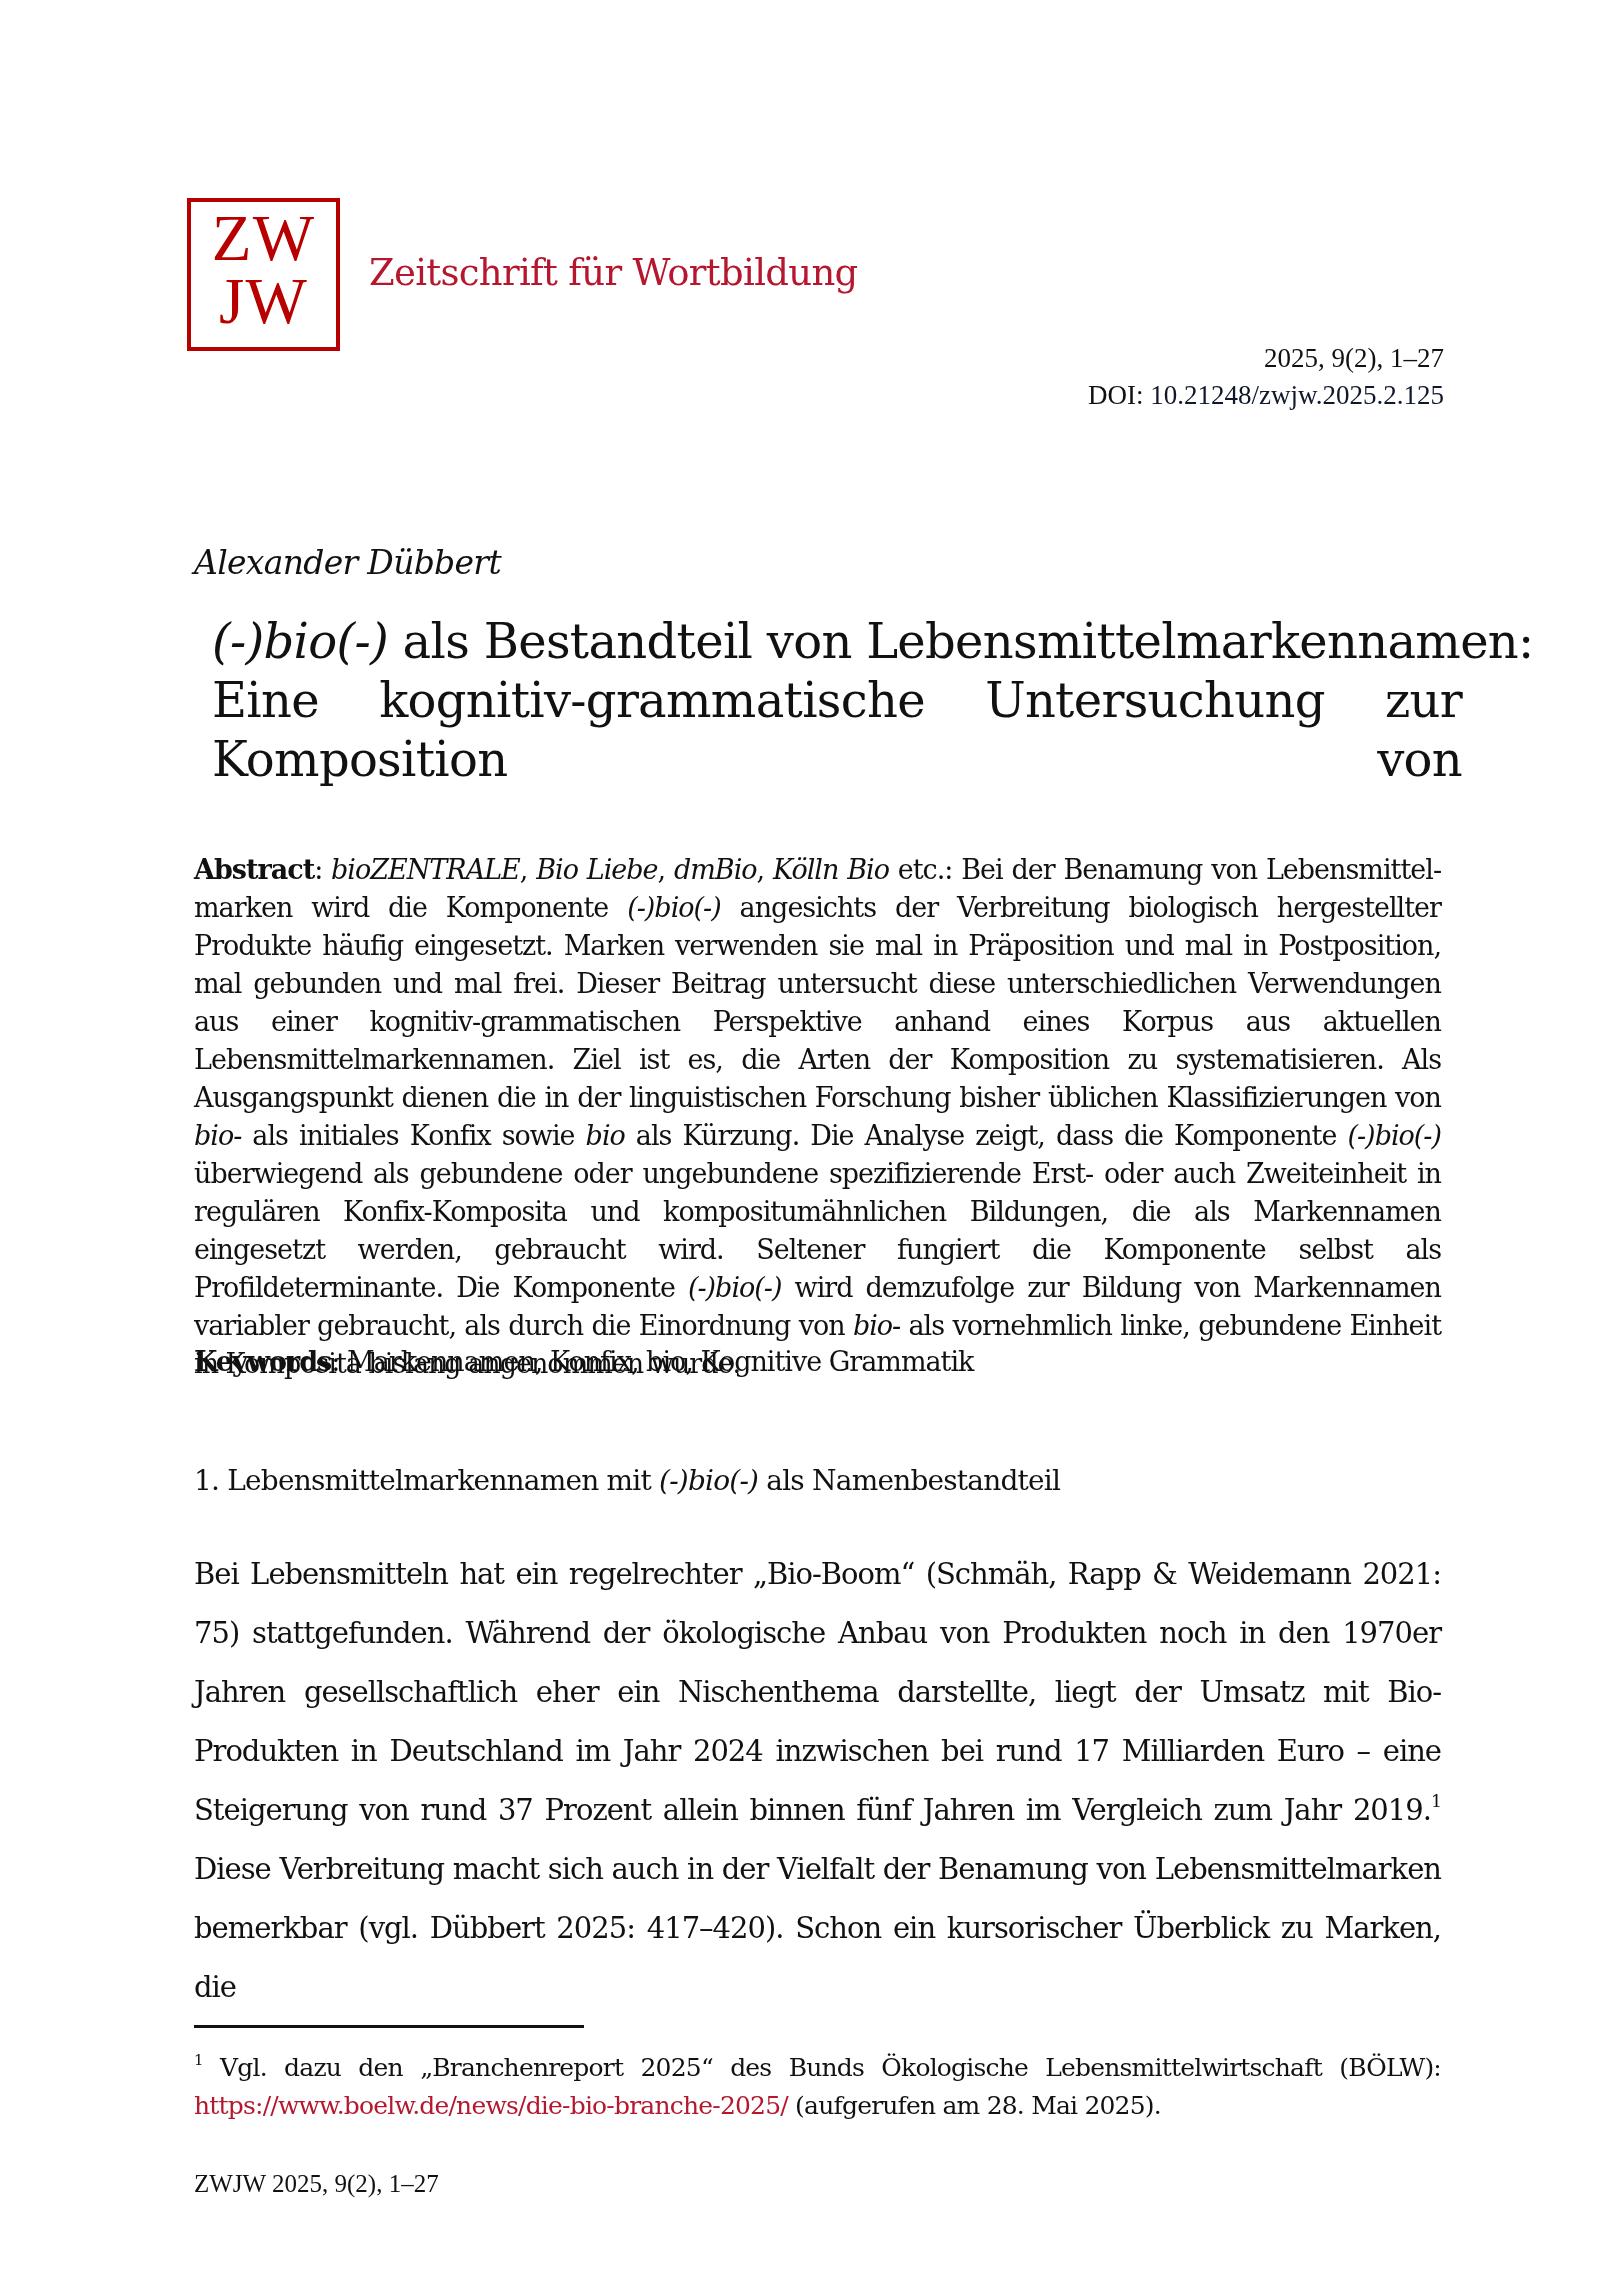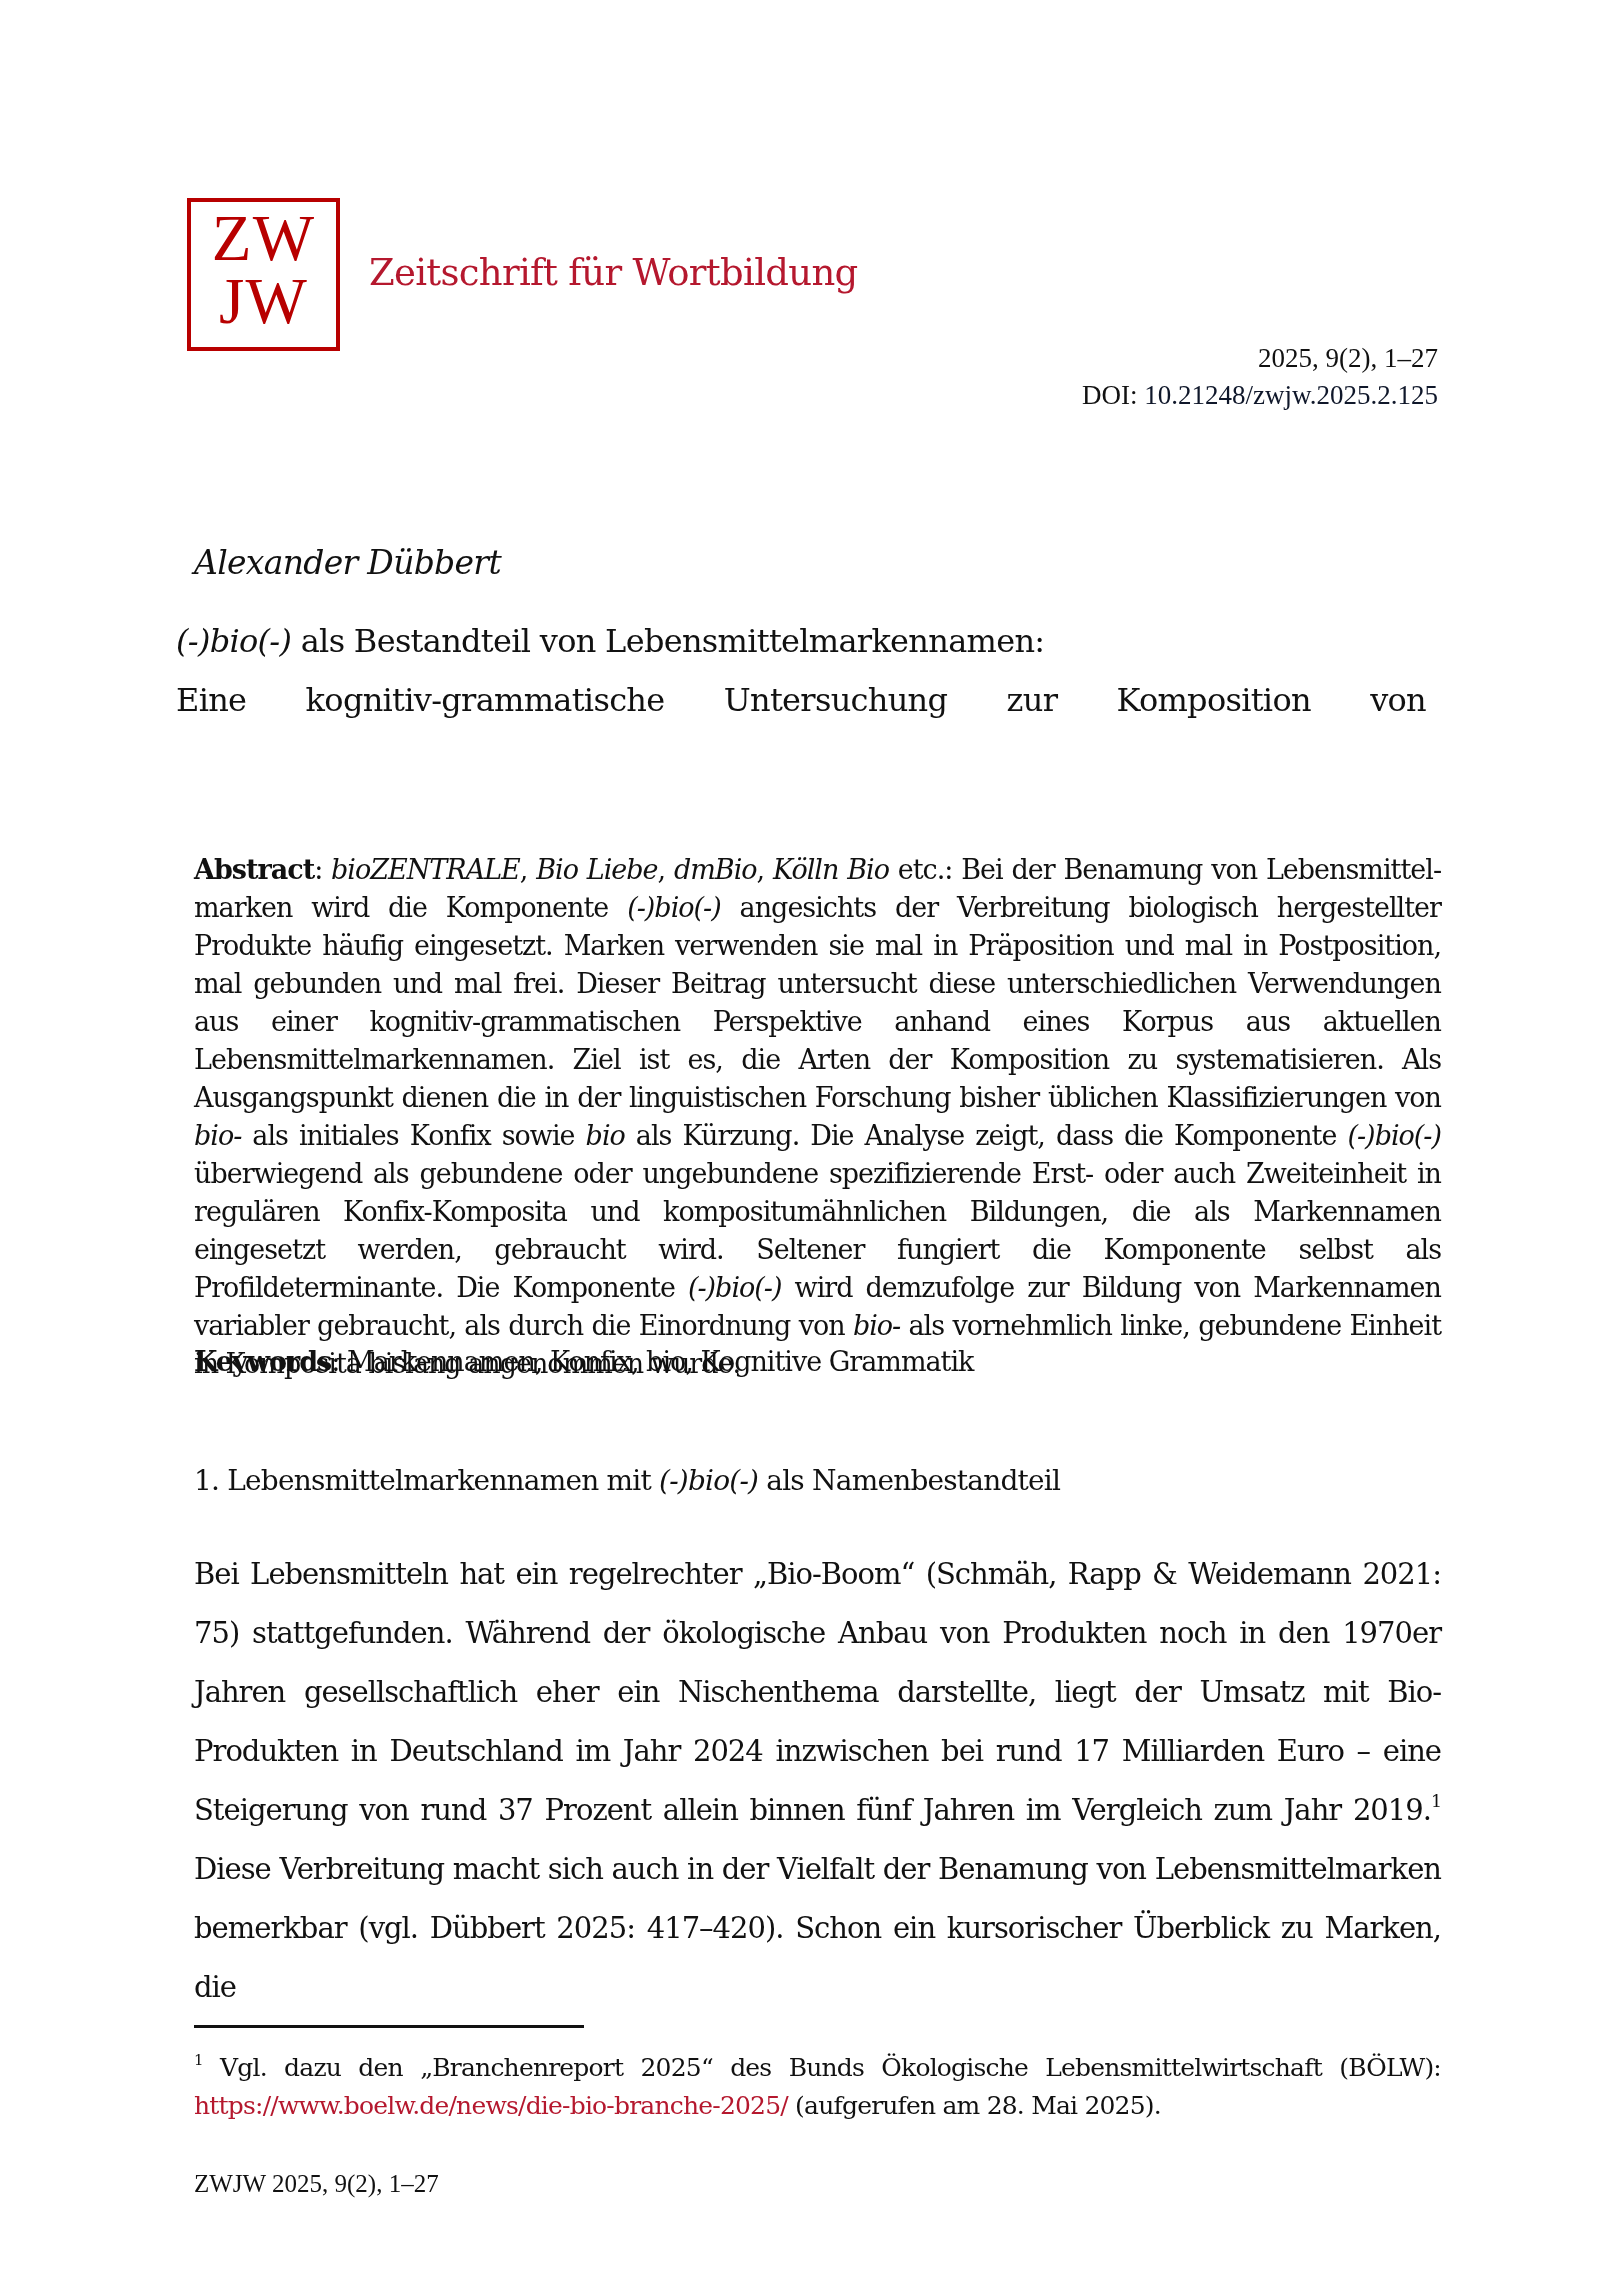--- a/index.html
+++ b/index.html
@@ -16,26 +16,26 @@
   .logo-letters {
     position: absolute; left: 0; right: 0; top: 5.2px;
     text-align: center; color: #b80000; font-size: 65px; line-height: 63px;
     letter-spacing: 1.3px; font-family: "Liberation Serif", serif;
   }
   .journal-name {
     left: 369px; top: 249px; color: #b5182e; font-size: 37px; line-height: 48px;
     font-family: "DejaVu Serif", serif; letter-spacing: -0.7px;
   }
   .meta-right {
-    right: 185px; top: 340px; text-align: right; font-size: 27px; line-height: 37px; margin-left: 12px;
+    right: 179px; top: 340px; text-align: right; font-size: 27px; line-height: 37px; margin-left: 12px;
   }
   .red { color: #0f172a; }
   .author { left: 194px; top: 543px; font-size: 33px; font-style: italic; font-family: "DejaVu Serif", serif; letter-spacing: -0.7px; }
   .title {
-    left: 176px; top: 612px; width: 1250px; font-size: 32px; line-height: 59px;
+    left: 212px; top: 612px; width: 1250px; font-size: 48px; line-height: 59px;
     font-family: "DejaVu Serif", serif; letter-spacing: -0.7px; text-align: justify;
   }
   .title .line { display: block; white-space: nowrap; }
   .title .line.just { text-align: justify; text-align-last: justify; white-space: normal; }
   .abstract {
     left: 194px; top: 826px; width: 1247px; font-size: 27px; line-height: 38px;
     text-align: justify; font-family: "DejaVu Serif", serif; letter-spacing: -1px; margin-top: 25px;
   }
   .keywords {
     left: 194px; top: 1343px; font-size: 27px; line-height: 37px;

